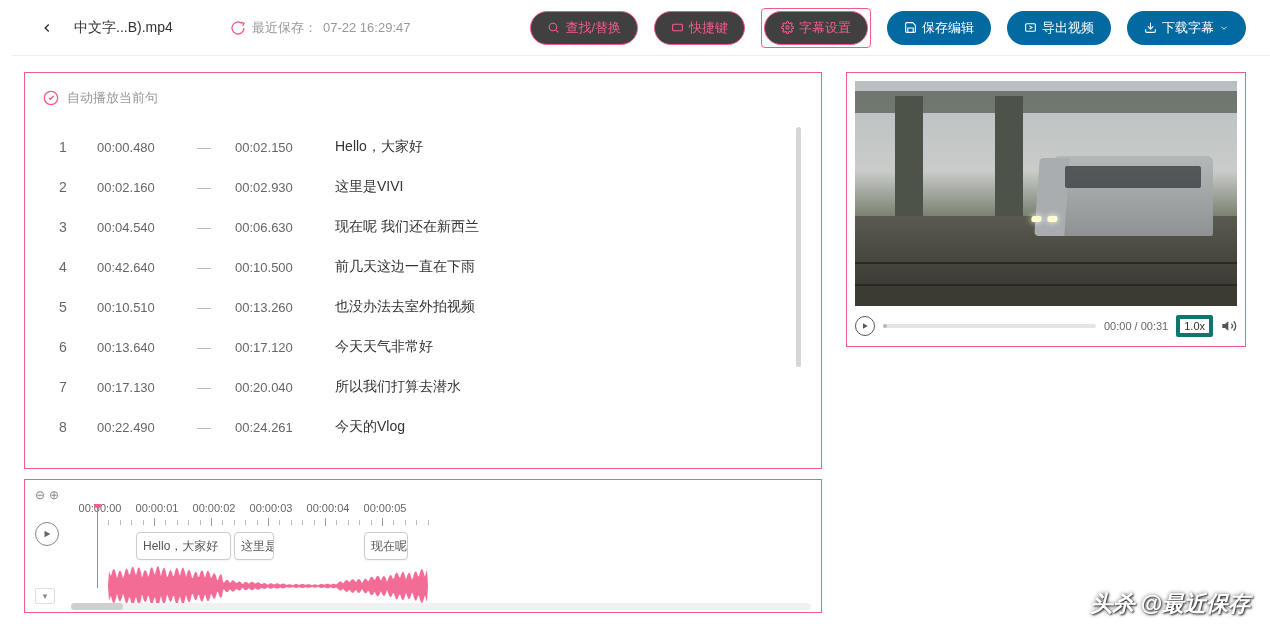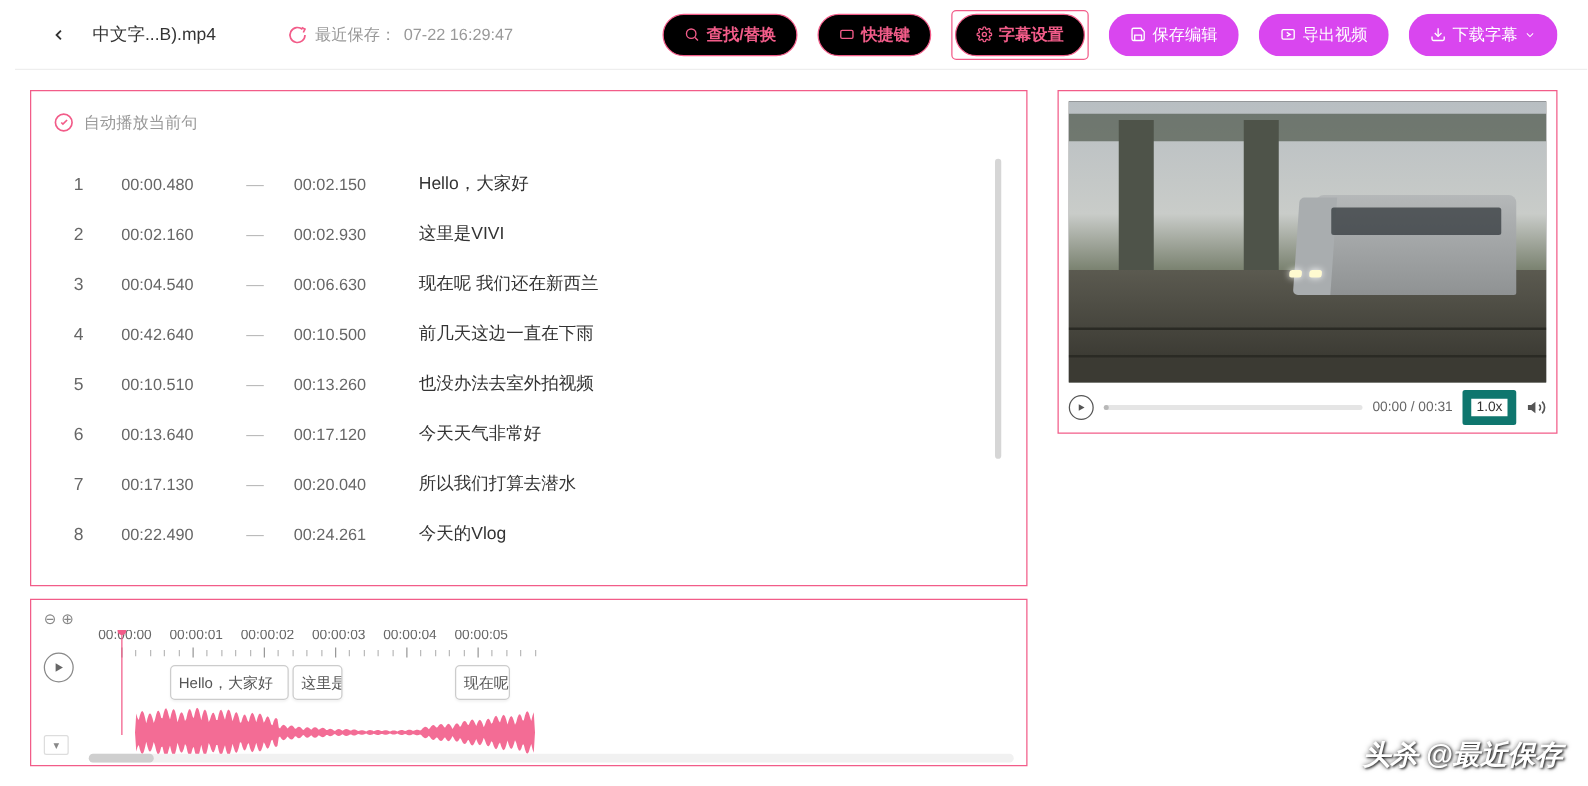--- a/index.html
+++ b/index.html
@@ -5,22 +5,22 @@
     * { margin: 0; padding: 0; box-sizing: border-box; }
     body { width: 1270px; height: 629px; background: #fff; font-family: -apple-system, "Microsoft YaHei", sans-serif; font-size: 13px; color: #333; overflow: hidden; }
     
     .header { display: flex; align-items: center; height: 56px; padding: 0 24px; border-bottom: 1px solid #eee; gap: 16px; margin-left: 12px; }
     .back-btn { cursor: pointer; padding: 4px; }
     .filename { font-weight: 500; font-size: 14px; min-width: 100px; }
     .save-info { display: flex; align-items: center; gap: 6px; color: #999; font-size: 13px; margin-left: 40px; }
     .save-icon { color: #f25c89; }
     .spacer { flex: 1; }
     .btn { display: inline-flex; align-items: center; gap: 5px; padding: 7px 16px; border-radius: 20px; font-size: 13px; cursor: pointer; border: 1px solid transparent; white-space: nowrap; }
-    .btn-outline { border-color: #f25c89; color: #f25c89; background: #000000; font-weight: bold; }
-    .btn-solid { background: #d946ef; color: #fff; }
+    .btn-outline { border-color: #f25c89; color: #f25c89; background: #404040; }
+    .btn-solid { background: #0369a1; color: #fff; }
     .btn-highlight { border: 1px solid #f25c89; padding: 2px; border-radius: 4px; }
     .btn-highlight .btn { border-radius: 18px; }
     
     .main { display: flex; padding: 16px 24px; gap: 24px; height: calc(100% - 56px); }
     .left-col { flex: 1; display: flex; flex-direction: column; gap: 10px; min-width: 0; }
     .right-col { width: 400px; }
     
     .panel { border: 1px solid #f25c89; background: #fff; }
     
     .subtitle-panel { flex: 1; padding: 16px 18px 8px 18px; display: flex; flex-direction: column; min-height: 0; }
@@ -70,21 +70,21 @@
     .train-light { position: absolute; bottom: 14px; width: 10px; height: 6px; background: #fffad0; border-radius: 2px; box-shadow: 0 0 6px #fff; }
     .tl1 { left: -4px; } .tl2 { left: 12px; }
     .rail { position: absolute; bottom: 20px; left: 0; right: 0; height: 2px; background: #2a2a24; }
     .rail2 { bottom: 42px; }
     
     .video-ctrl { display: flex; align-items: center; gap: 8px; margin-top: 8px; height: 24px; }
     .vplay { width: 20px; height: 20px; border: 1.5px solid #555; border-radius: 50%; display: inline-flex; align-items: center; justify-content: center; cursor: pointer;}
     .progress { flex: 1; height: 4px; background: #e5e5e5; border-radius: 2px; position: relative; cursor: pointer;}
     .progress-fill { position: absolute; left: 0; top: 0; bottom: 0; width: 2%; background: #b8b8b8; border-radius: 2px; }
     .vtime { font-size: 11px; color: #666; }
-    .vspeed { font-size: 11px; border: 7px solid #0f766e; padding: 1px 4px; border-radius: 2px; cursor: pointer; }
+    .vspeed { font-size: 11px; border: 4px solid #0f766e; padding: 1px 4px; border-radius: 2px; cursor: pointer; }
     .vvol { cursor: pointer; color: #555; }
     
     .watermark { position: fixed; right: 20px; bottom: 10px; font-size: 22px; font-weight: 600; color: #fff; text-shadow: 0 0 4px rgba(0,0,0,.6), 1px 1px 2px rgba(0,0,0,.8); font-style: italic; }
     
     svg { display: block; }
   </style>
 </head>
 <body>
 
 <div class="header">

